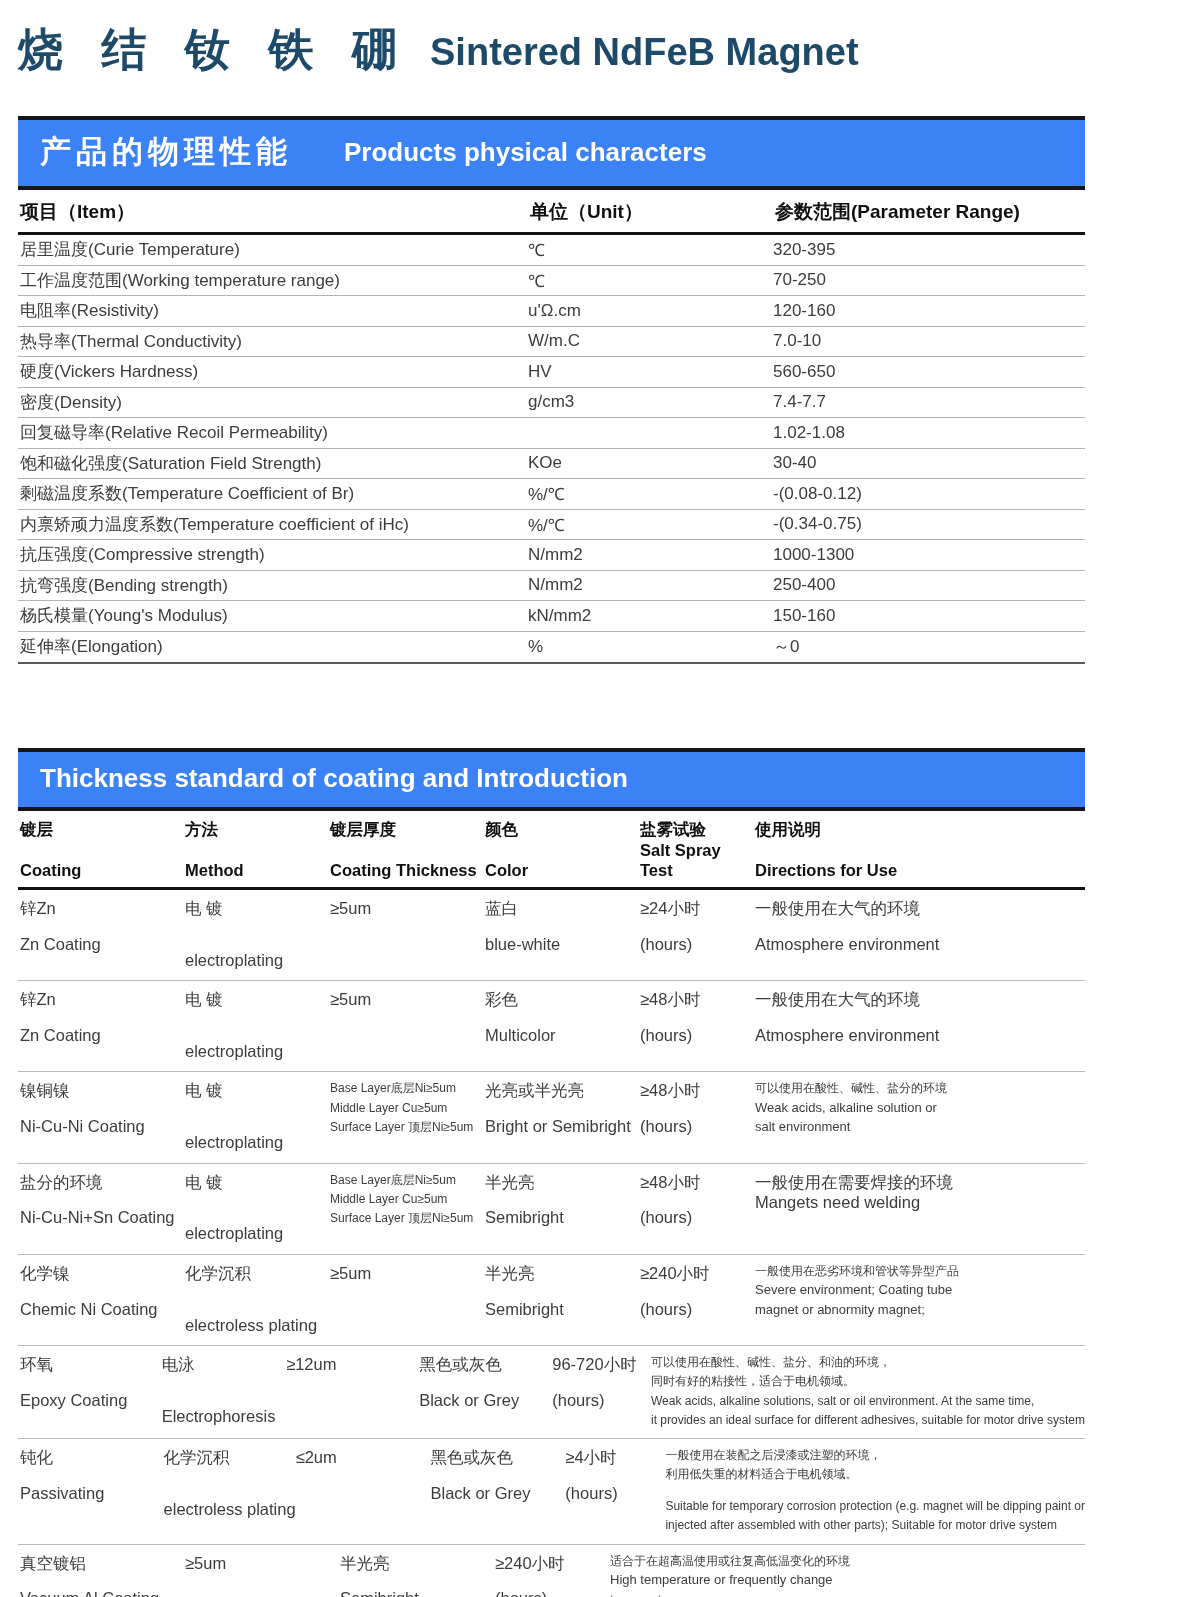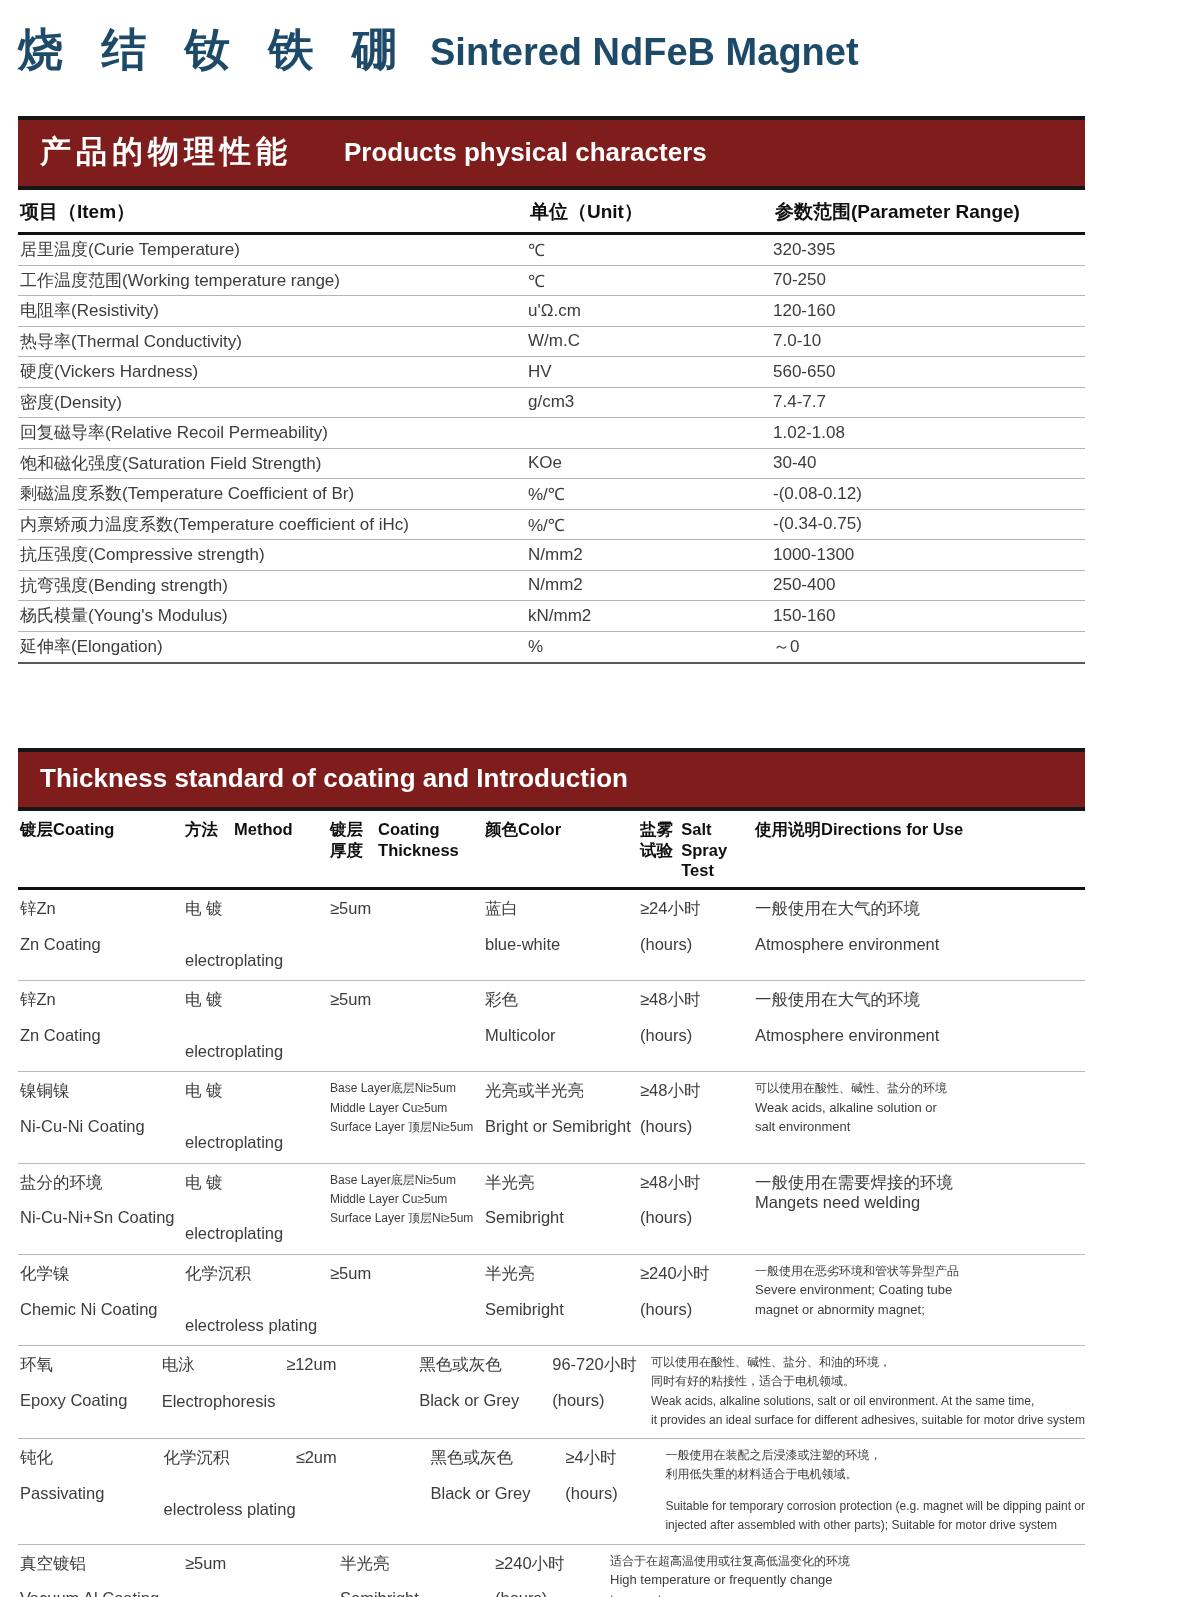--- a/index.html
+++ b/index.html
@@ -16,21 +16,21 @@
   
   .page-title { display:flex; align-items:baseline; gap:20px; margin:20px 0 8px 18px; }
   .title-zh { font-size:45px; font-weight:bold; color:#1d4a68; letter-spacing:13px; }
   .title-en { font-size:38px; font-weight:bold; color:#1d4a68; }
 
   
   .band {
     margin-top:36px;
     border-top:4px solid #161616;
     border-bottom:4px solid #161616;
-    background:#7f1d1d;
+    background:#3b82f6;
     display:flex; align-items:center; gap:52px;
     padding:11px 0 13px 22px;
   }
   .band-zh { font-size:31px; color:#fff; font-weight:bold; letter-spacing:5px; white-space:nowrap; }
   .band-en { font-size:26px; color:#fff; font-weight:bold; white-space:nowrap; }
 
   
   .phead { display:flex; align-items:baseline; padding:9px 0 7px 2px;
            font-size:19px; font-weight:bold; color:#101010; border-bottom:3px solid #111; }
   .pc-item { width:510px; } .pc-unit { width:245px; } .pc-range { flex:1; }
@@ -38,21 +38,21 @@
   .prow { display:flex; align-items:center; height:30.5px;
           border-bottom:1px solid #b4b4b4; font-size:17px; color:#3c3c3c; }
   .prow:last-child { border-bottom:none; }
   .prow span:nth-child(1) { width:510px; padding-left:2px; }
   .prow span:nth-child(2) { width:245px; }
   .prow span:nth-child(3) { flex:1; }
 
   
   .chead { display:flex; padding:8px 0 6px 2px; border-bottom:3px solid #111;
            font-size:16.5px; font-weight:bold; color:#101010; line-height:1.25; }
-  .cc { display:flex; flex-direction:row; }
+  .cc { display:flex; flex-direction:column;justify-content:space-between; }
   .w0 { width:165px; } .w1 { width:145px;gap:16px; } .w2 { width:155px; }
   .w3 { width:155px; } .w4 { width:115px; } .w5 { flex:1; }
   .ctable { border-bottom:4px solid #111; }
   .crow { display:flex; padding:8px 0 10px 2px; border-bottom:1px solid #b9b9b9; }
   .crow:last-child { border-bottom:none; }
   .cell { display:flex; flex-direction:column; align-items:flex-start; }
   .line.n { font-size:16.5px; line-height:1.25; white-space:nowrap; }
   .line.m { font-size:13px;   line-height:1.3;  white-space:nowrap; }
   .line.s { font-size:12px; line-height:1.35; white-space:nowrap; }
 
@@ -315,21 +315,21 @@
           <span class="line m" style="margin-top: 3px;">magnet or abnormity magnet;</span>
         </div>
       </div>
       <div class="crow">
         <div class="cell w0">
           <span class="line n">环氧</span>
           <span class="line n" style="margin-top: 15px;">Epoxy Coating</span>
         </div>
         <div class="cell w1">
           <span class="line n">电泳</span>
-          <span class="line n" style="">Electrophoresis</span>
+          <span class="line n" style="margin-top: 15px;">Electrophoresis</span>
         </div>
         <div class="cell w2">
           <span class="line n">≥12um</span>
         </div>
         <div class="cell w3">
           <span class="line n">黑色或灰色</span>
           <span class="line n" style="margin-top: 15px;">Black or Grey</span>
         </div>
         <div class="cell w4">
           <span class="line n">96-720小时</span>

